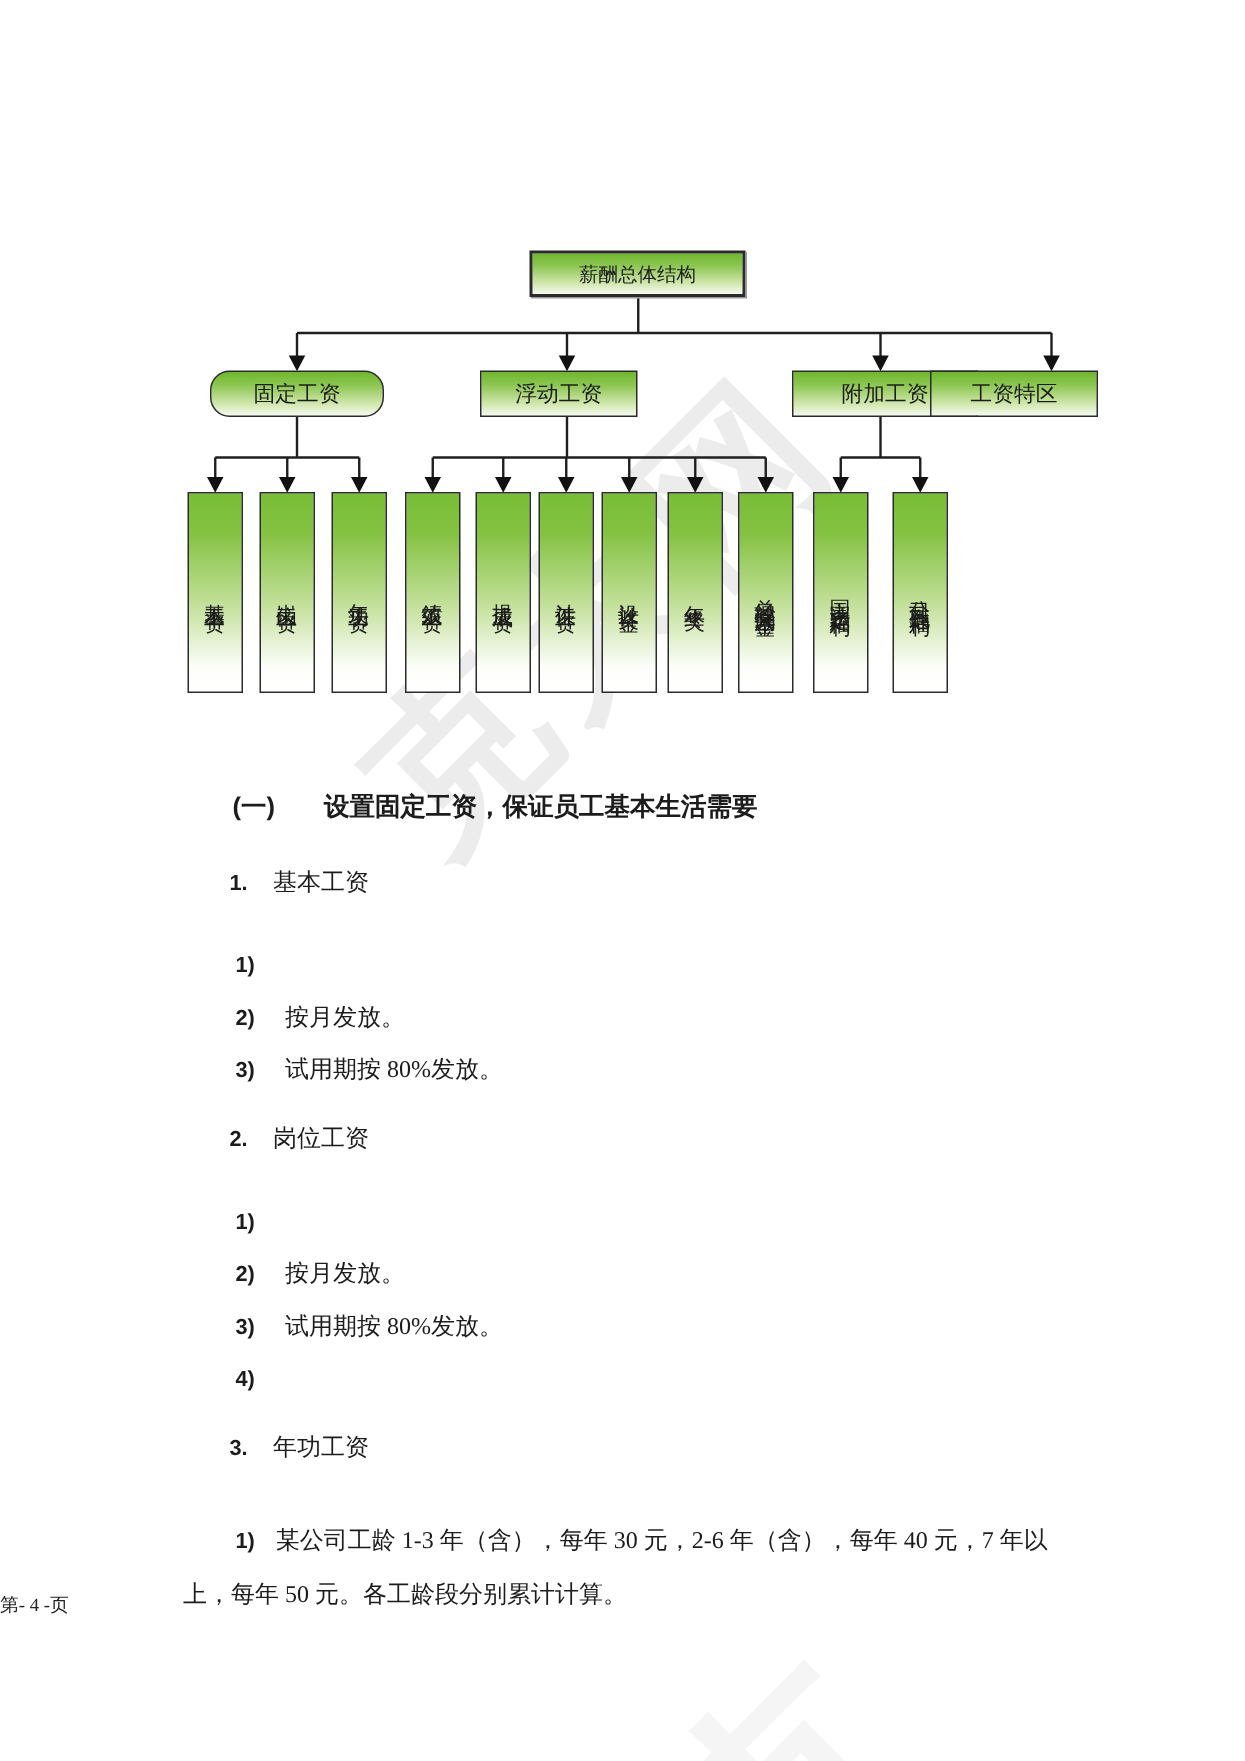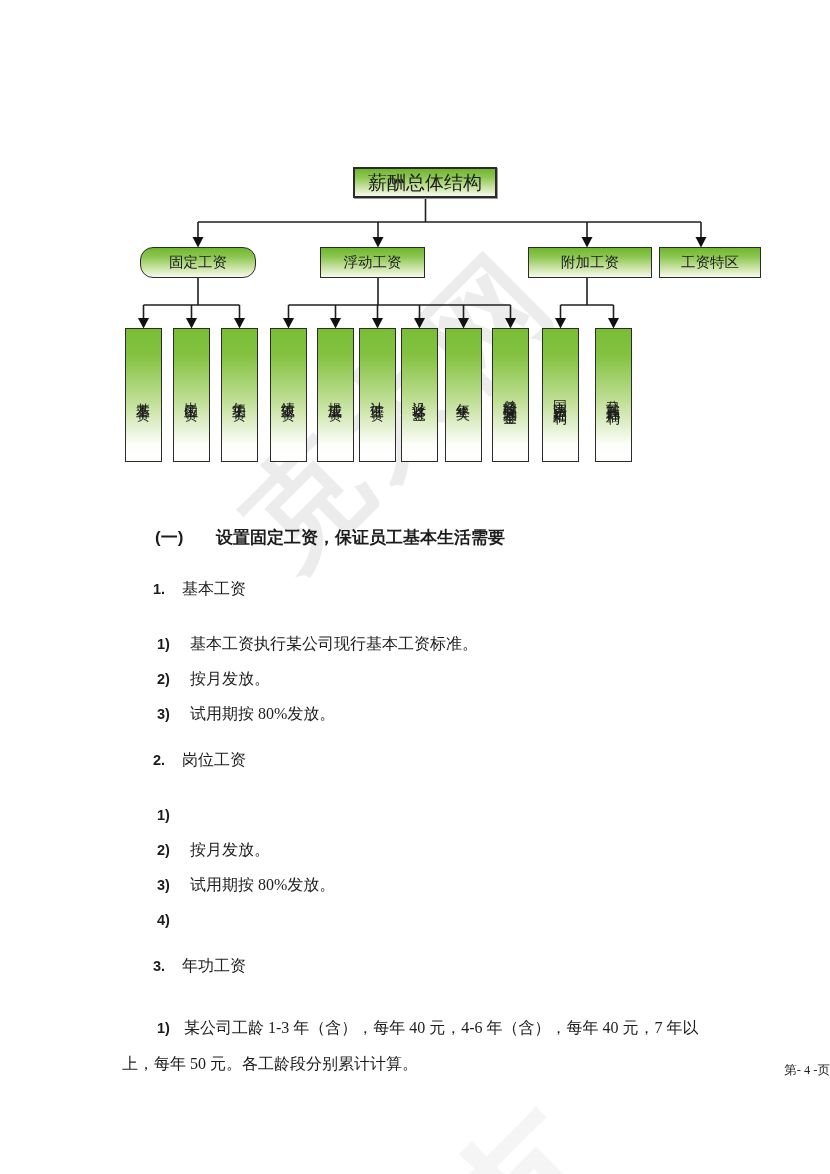--- a/index.html
+++ b/index.html
@@ -18,21 +18,21 @@
     transform:rotate(-45deg);}
   
   .chart{position:absolute;left:0;top:0;width:830px;height:500px;z-index:2;}
   .chart svg{position:absolute;left:0;top:0;}
   .node{
     position:absolute;box-sizing:border-box;border:2px solid #2b2b2b;
     display:flex;align-items:center;justify-content:center;
     font-family:"Liberation Sans","DejaVu Sans",sans-serif;color:#1b1b1b;
     background:linear-gradient(180deg,#6fb72e 0%,#8cc651 30%,#cfe6ab 72%,#f5faef 100%);
   }
-  .node.root{font-size:19px;box-shadow:1px 1px 0 #9a9a9a;}
+  .node.root{font-size:13px;box-shadow:1px 1px 0 #9a9a9a;}
   .node.lvl2{font-size:14.5px;border-width:1.6px;}
   .node.lvl3{
     font-size:14px;border-width:1.5px;
     writing-mode:vertical-rl;text-orientation:upright;letter-spacing:2px;line-height:1;
     background:linear-gradient(180deg,#79bd36 0%,#84c242 20%,#c3e09a 56%,#fdfefb 88%,#ffffff 100%);
   }
   
   .content{position:absolute;left:122px;top:510px;width:592px;z-index:2;font-size:16px;line-height:22px;}
   .heading{
     font-family:"Liberation Sans","DejaVu Sans",sans-serif;font-weight:bold;font-size:17px;
@@ -42,21 +42,21 @@
   .section{margin-bottom:24px;}
   .section-title{display:flex;margin:0 0 33px 31px;}
   .section-title .num{width:29px;flex:none;}
   .li{display:flex;margin:0 0 13px 35px;}
   .li .num{width:33px;flex:none;}
   .num{font-family:"Liberation Sans","DejaVu Sans",sans-serif;font-weight:bold;font-size:14.5px;}
   .para{margin:31px 0 0 0;text-indent:35px;line-height:35px;}
   .para .pnum{font-family:"Liberation Sans","DejaVu Sans",sans-serif;font-weight:bold;
     font-size:14.5px;margin-right:14px;}
   .footer{
-    position:absolute;left:0;right:0;top:1062px;text-align:right;font-size:12.5px;
+    position:absolute;left:0;right:0;top:1062px;text-align:left;font-size:12.5px;
     color:#222;z-index:2;
   }
 </style>
 </head>
 <body>
 
 <div class="page">
 
   <div class="wm wm-main">克大网</div>
   <div class="wm wm-bottom">克</div>
@@ -105,21 +105,21 @@
         <polygon points="555,318 566,318 560.5,328.5"></polygon>
         <polygon points="608,318 619,318 613.5,328.5"></polygon>
       </g>
     </svg>
 
     <div class="node root" style="left:353px;top:167px;width:144px;height:31px;">薪酬总体结构</div>
 
     <div class="node lvl2" style="left:140px;top:247px;width:116px;height:31px;border-radius:13px;">固定工资</div>
     <div class="node lvl2" style="left:320px;top:247px;width:105px;height:31px;">浮动工资</div>
     <div class="node lvl2" style="left:528px;top:247px;width:124px;height:31px;">附加工资</div>
-    <div class="node lvl2" style="left:659px;top:247px;width:102px;height:31px;">工资特区</div>
+    <div class="node lvl2" style="left:620px;top:247px;width:112px;height:31px;">工资特区</div>
 
     <div class="node lvl3" style="left:125px;top:328px;width:37px;height:134px;">基本工资</div>
     <div class="node lvl3" style="left:173px;top:328px;width:37px;height:134px;">岗位工资</div>
     <div class="node lvl3" style="left:221px;top:328px;width:37px;height:134px;">年功工资</div>
     <div class="node lvl3" style="left:270px;top:328px;width:37px;height:134px;">绩效工资</div>
     <div class="node lvl3" style="left:317px;top:328px;width:37px;height:134px;">提成工资</div>
     <div class="node lvl3" style="left:359px;top:328px;width:37px;height:134px;">计件工资</div>
     <div class="node lvl3" style="left:401px;top:328px;width:37px;height:134px;">设计奖金</div>
     <div class="node lvl3" style="left:445px;top:328px;width:37px;height:134px;">年终奖</div>
     <div class="node lvl3" style="left:492px;top:328px;width:37px;height:134px;">总经理奖励基金</div>
@@ -134,21 +134,20 @@
       <span>设置固定工资，保证员工基本生活需要</span>
     </div>
 
     <div class="section">
       <div class="section-title">
         <span class="num">1.</span>
         <span>基本工资</span>
       </div>
       <div class="li">
         <span class="num">1)</span>
-        <span>基本工资执行某公司现行基本工资标准。</span>
       </div>
       <div class="li">
         <span class="num">2)</span>
         <span>按月发放。</span>
       </div>
       <div class="li">
         <span class="num">3)</span>
         <span>试用期按 80%发放。</span>
       </div>
     </div>
@@ -173,21 +172,21 @@
         <span class="num">4)</span>
       </div>
     </div>
 
     <div class="section">
       <div class="section-title">
         <span class="num">3.</span>
         <span>年功工资</span>
       </div>
       <p class="para">
-        <span class="pnum">1)</span><span>某公司工龄 1-3 年（含），每年 40 元，4-6 年（含），每年 40 元，7 年以上，每年 50 元。各工龄段分别累计计算。</span>
+        <span class="pnum">1)</span><span>某公司工龄 1-3 年（含），每年 30 元，2-6 年（含），每年 40 元，7 年以上，每年 50 元。各工龄段分别累计计算。</span>
       </p>
     </div>
 
   </div>
 
   <div class="footer">第- 4 -页</div>
 
 </div>
 
 </body></html>

